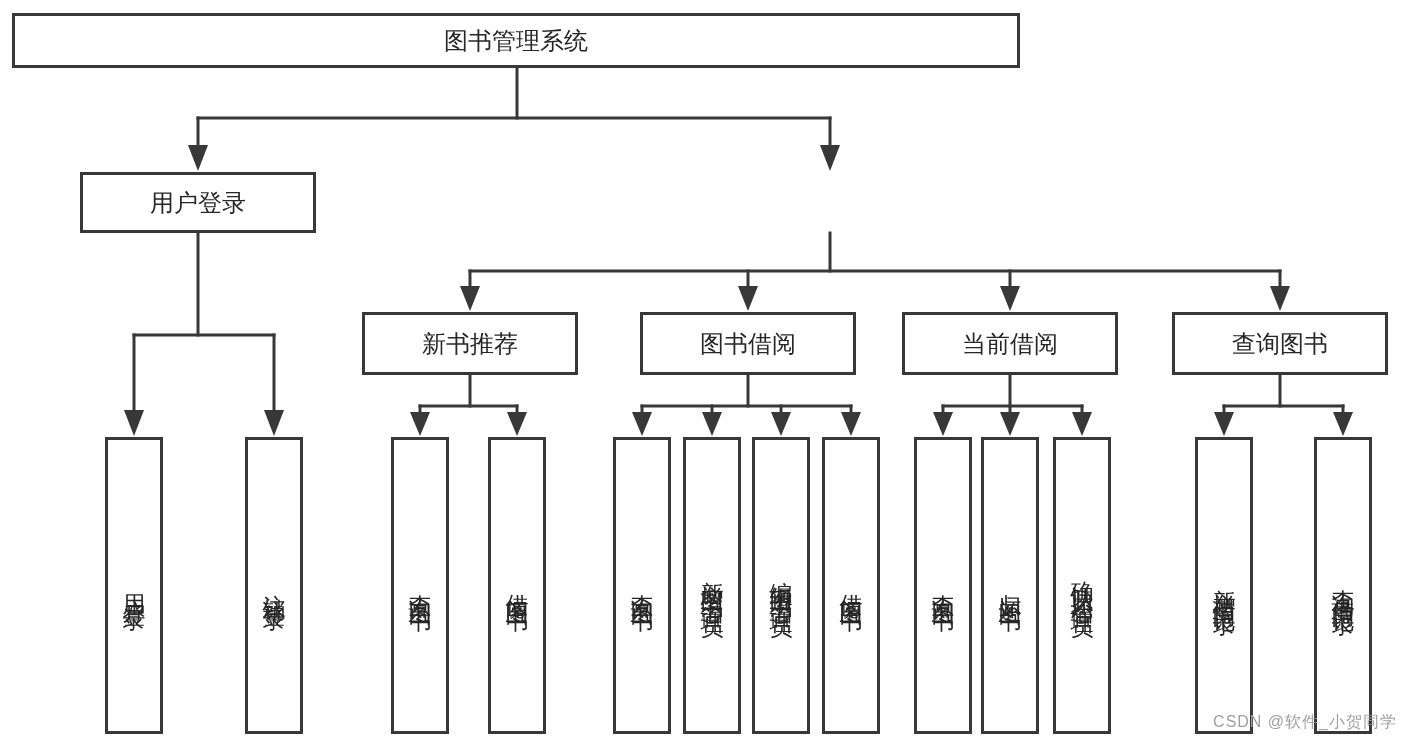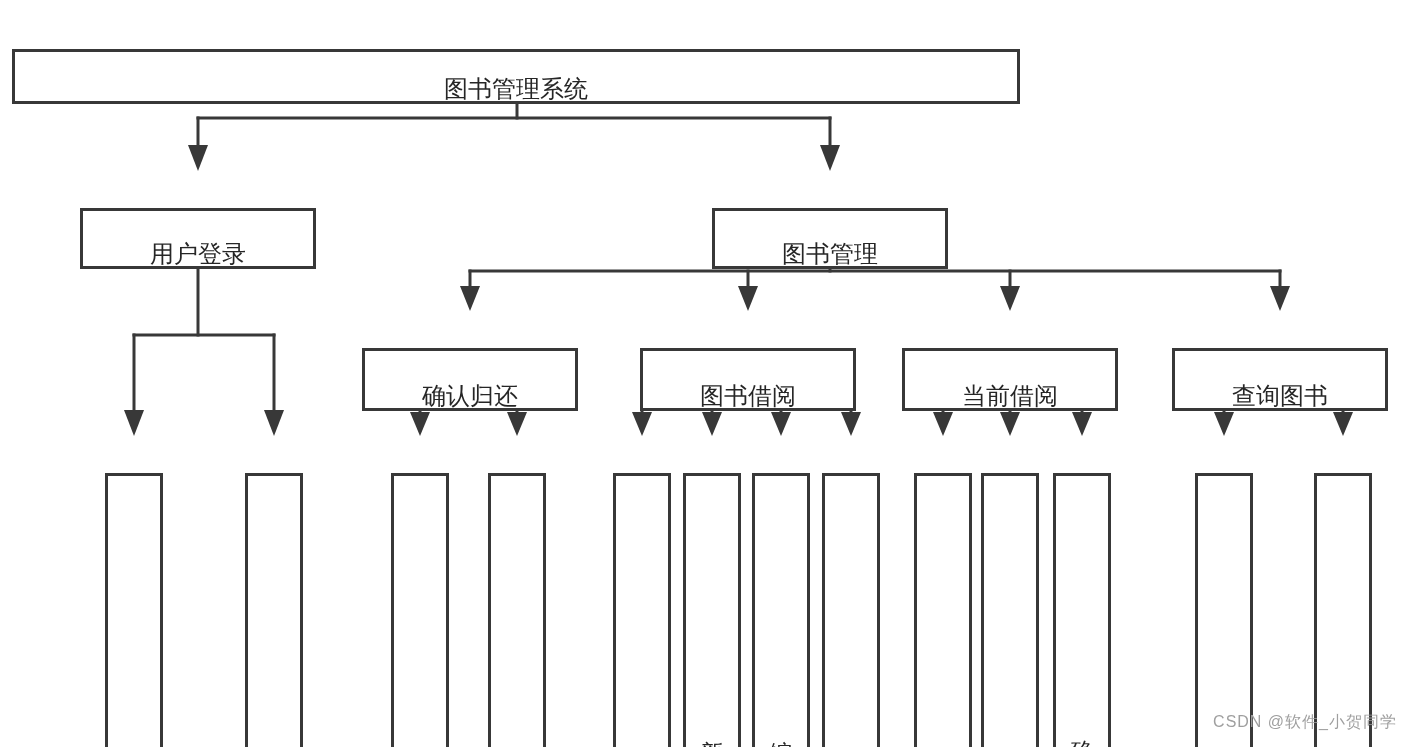--- a/index.html
+++ b/index.html
@@ -18,26 +18,25 @@
     overflow:hidden;
   }
   .connectors{position:absolute;left:0;top:0;width:1405px;height:747px;}
   .connectors line{stroke:var(--line);stroke-width:3;stroke-linecap:square;}
   .connectors polygon{fill:var(--line);stroke:none;}
   .box{
     position:absolute;
     box-sizing:border-box;
     border:3px solid var(--border);
     background:#fff;
-    display:flex;align-items:flex-end;justify-content:center;
+    display:flex;align-items:center;justify-content:center;
     color:var(--text);
     font-size:24px;
     line-height:1;
     white-space:nowrap;
-    margin-top:36px;
   }
   .root{left:12px;top:13px;width:1008px;height:55px;}
   .lvl2{top:172px;width:236px;height:61px;}
   .lvl3{top:312px;width:216px;height:63px;}
   .leaf{top:437px;width:58px;height:297px;}
   .vtext{
     writing-mode:vertical-rl;
     text-orientation:mixed;
     letter-spacing:5px;
     font-size:23px;
@@ -118,26 +117,23 @@
     <polygon points="1333,412 1353,412 1343,436"></polygon>
   </svg>
 
   <div class="box root">
     <span>图书管理系统</span>
   </div>
 
   <div class="box lvl2" style="left:80px">
     <span>用户登录</span>
   </div>
-  <div class="box lvl2" style="left:712px">
-    <span>图书管理</span>
-  </div>
 
   <div class="box lvl3" style="left:362px">
-    <span>确认归还</span>
+    <span>新书推荐</span>
   </div>
   <div class="box lvl3" style="left:902px">
     <span>当前借阅</span>
   </div>
   <div class="box lvl3" style="left:640px">
     <span>图书借阅</span>
   </div>
   <div class="box lvl3" style="left:1172px">
     <span>查询图书</span>
   </div>

